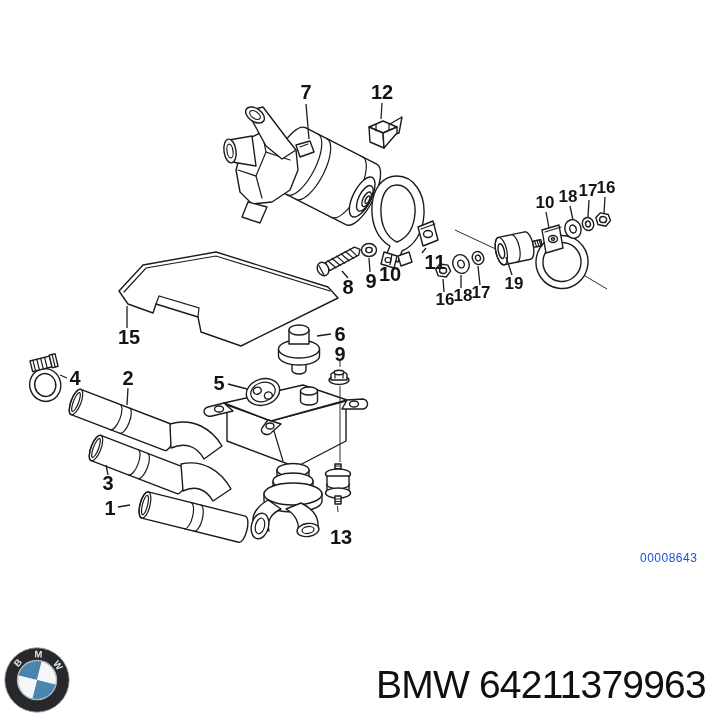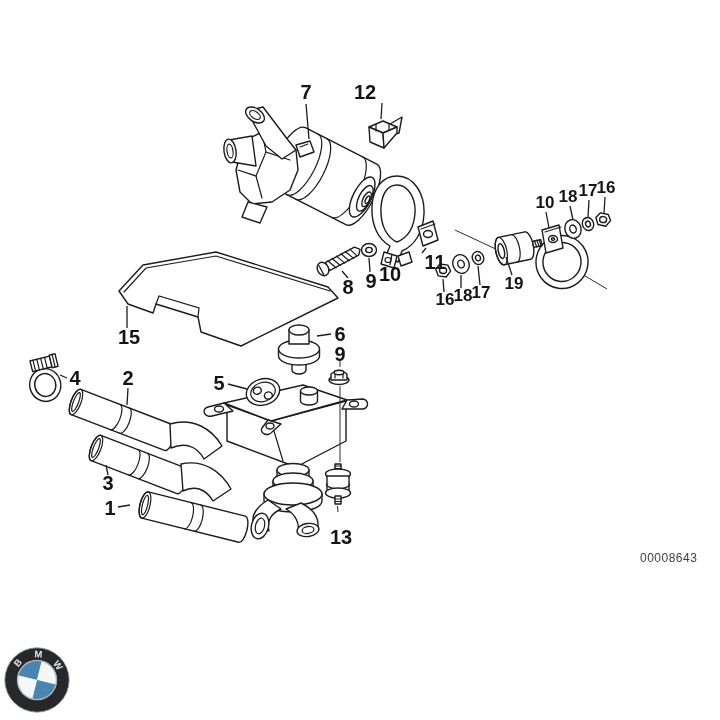--- a/index.html
+++ b/index.html
@@ -11,21 +11,21 @@
   .fw{fill:#ffffff;stroke:#1c1c1c;stroke-width:1.4;stroke-linejoin:round;}
   .ln{fill:none;stroke:#1c1c1c;stroke-width:1.2;stroke-linecap:round;}
   .thin{fill:none;stroke:#2e2e2e;stroke-width:1;}
   .leader{fill:none;stroke:#1c1c1c;stroke-width:1.3;}
   .callout{
     position:absolute;transform:translate(-50%,-50%);
     font-weight:700;font-size:20px;color:#141414;white-space:nowrap;
   }
   .callout.small{font-size:17px;}
   .catalog{
-    position:absolute;left:640px;top:551px;font-size:12px;letter-spacing:.5px;color:#404040;
+    position:absolute;left:640px;top:551px;font-size:12px;letter-spacing:.5px;color:#1d4ed8;
   }
   .footer-title{
     position:absolute;left:376px;top:663px;font-size:39px;letter-spacing:-0.8px;
     color:#101010;white-space:nowrap;
   }
   .logo{position:absolute;left:4px;top:647px;}
 </style>
 </head>
 <body>
 
@@ -272,21 +272,21 @@
   <div class="callout" style="left:128px;top:378px;">2</div>
   <div class="callout" style="left:108px;top:483px;">3</div>
   <div class="callout" style="left:75px;top:378px;">4</div>
   <div class="callout" style="left:219px;top:383px;">5</div>
   <div class="callout" style="left:340px;top:334px;">6</div>
   <div class="callout" style="left:306px;top:92px;">7</div>
   <div class="callout" style="left:348px;top:287px;">8</div>
   <div class="callout" style="left:371px;top:281px;">9</div>
   <div class="callout" style="left:390px;top:274px;">10</div>
   <div class="callout" style="left:435px;top:262px;">11</div>
-  <div class="callout" style="left:365px;top:92px;">12</div>
+  <div class="callout" style="left:382px;top:92px;">12</div>
   <div class="callout" style="left:341px;top:524px;margin-top:13px;">13</div>
   <div class="callout" style="left:340px;top:354px;">9</div>
   <div class="callout" style="left:129px;top:337px;">15</div>
   <div class="callout small" style="left:445px;top:300px;">16</div>
   <div class="callout small" style="left:481px;top:293px;">17</div>
   <div class="callout small" style="left:463px;top:296px;">18</div>
   <div class="callout small" style="left:514px;top:284px;">19</div>
   <div class="callout small" style="left:545px;top:203px;">10</div>
   <div class="callout small" style="left:568px;top:197px;">18</div>
   <div class="callout small" style="left:588px;top:191px;">17</div>
@@ -305,14 +305,15 @@
       <path d="M0,0 L0,19 A19,19 0 0 1 -19,0 Z" fill="#f4f6f7"></path>
     </g>
     <circle r="19.4" fill="none" stroke="#8e959b" stroke-width="0.6"></circle>
     <g fill="#e3e7ea" font-family="Liberation Sans, DejaVu Sans, sans-serif" font-size="9.5" font-weight="bold" text-anchor="middle">
       <text transform="rotate(-48)" y="-22.5">B</text>
       <text transform="rotate(3)" y="-22.5">M</text>
       <text transform="rotate(55)" y="-22.5">W</text>
     </g>
   </svg>
 
+  <div class="footer-title"><span>BMW</span>&nbsp;<span>64211379963</span></div>
 
 </div>
 
 </body></html>

